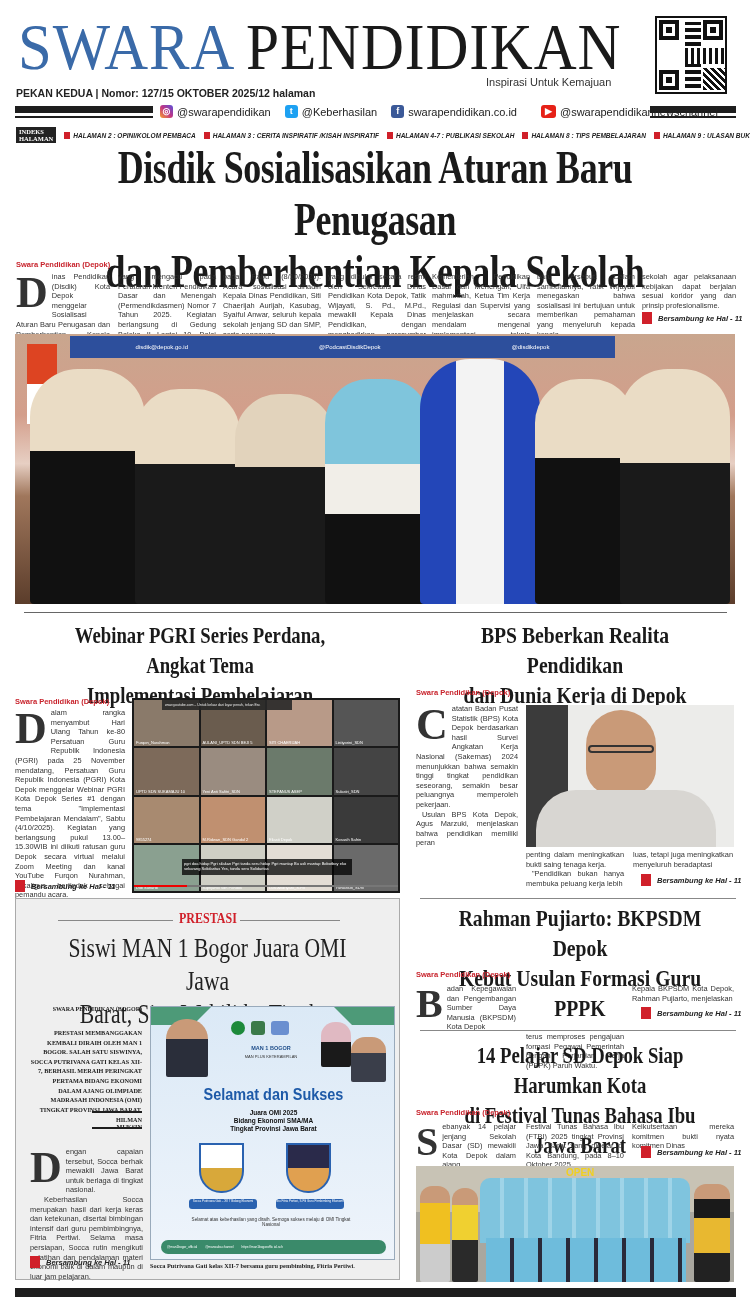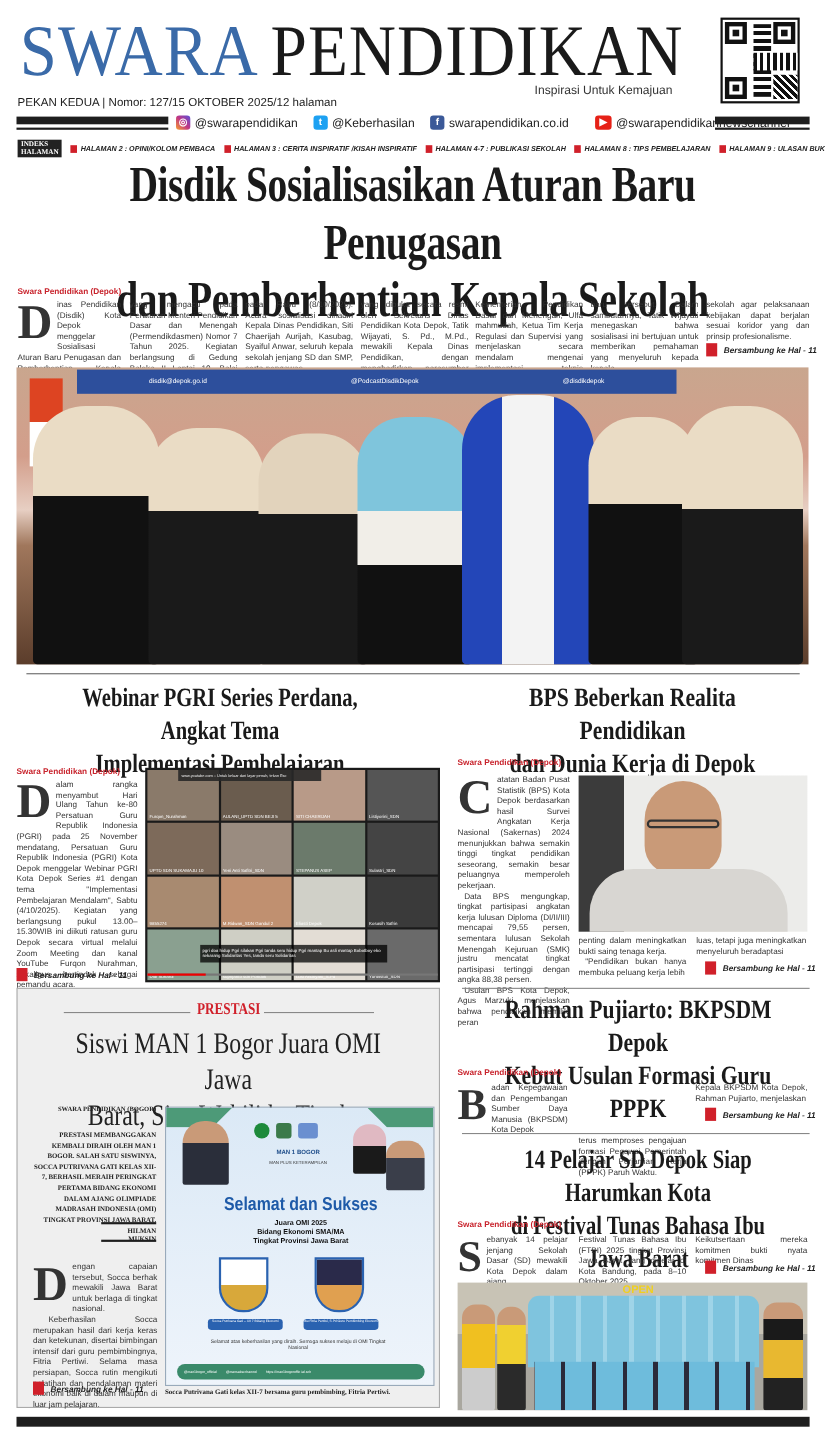--- a/index.html
+++ b/index.html
@@ -11,21 +11,21 @@
 #mast-swara{left:18px;top:12px;font-size:66px;color:#3a6aa8;letter-spacing:1px;line-height:70px;transform:scaleX(0.92);transform-origin:left}
 #mast-pend{left:246px;top:12px;font-size:66px;color:#1a1a1a;line-height:70px;letter-spacing:1px;transform:scaleX(0.9);transform-origin:left}
 #qr{left:655px;top:16px;width:72px;height:78px;background:#fff;border:2px solid #111;
   background-image:
    linear-gradient(90deg,#111 33%,transparent 33% 66%,#111 66%),
    repeating-linear-gradient(45deg,#111 0 3px,#fff 3px 6px);
 }
 .qr-box{position:absolute;width:20px;height:20px;border:4px solid #111;background:#fff}
 .qr-box::after{content:"";position:absolute;left:3px;top:3px;width:6px;height:6px;background:#111}
 #tagline{left:486px;top:76px;font-size:11px;color:#333}
-#issue{left:16px;top:87px;font-size:10.5px;font-weight:normal;color:#222}
+#issue{left:16px;top:87px;font-size:10.5px;font-weight:bold;color:#222}
 .bar{background:#1e1e1e}
 #social{left:160px;top:105px;font-size:11px;display:flex;gap:14px;align-items:center;color:#222}
 .soc{display:flex;align-items:center;gap:4px}
 .soc-ic{width:13px;height:13px;border-radius:3px;display:inline-block;color:#fff;font-size:9px;line-height:13px;text-align:center;font-weight:bold}
 #index{left:16px;top:127px;width:720px;display:flex;align-items:center;gap:8px;font-size:6.5px;font-style:italic;font-weight:bold;color:#222}
 #index .lbl{background:#222;color:#fff;font-style:normal;padding:1px 3px;font-size:6.5px}
 .idx{display:flex;align-items:center;gap:3px;white-space:nowrap}
 .redsq{display:inline-block;width:6px;height:7px;background:#d0202a}
 
 .hl{font-weight:bold;color:#1a1a1a;text-align:center;transform-origin:center}
@@ -214,21 +214,20 @@
     </div>
 </div>
 
 <div class="abs serif hl sec-hl" style="left:400px;top:620px;width:350px;transform:scaleX(0.82)">
   <div>BPS Beberkan Realita Pendidikan</div>
   <div>dan Dunia Kerja di Depok</div>
 </div>
 <div class="abs source" style="left:416px;top:688px">Swara Pendidikan (Depok)</div>
 <div class="col body" style="left:416px;top:704px;width:102px">
   <span class="dropcap serif">C</span><span>atatan Badan Pusat Statistik (BPS) Kota Depok berdasarkan hasil Survei Angkatan Kerja Nasional (Sakernas) 2024 menunjukkan bahwa semakin tinggi tingkat pendidikan seseorang, semakin besar peluangnya memperoleh pekerjaan.</span>
-  <div style="text-indent:6px">Data BPS mengungkap, tingkat partisipasi angkatan kerja lulusan Diploma (DI/II/III) mencapai 79,55 persen, sementara lulusan Sekolah Menengah Kejuruan (SMK) justru mencatat tingkat partisipasi tertinggi dengan angka 88,38 persen.</div>
   <div style="text-indent:6px">Usulan BPS Kota Depok, Agus Marzuki, menjelaskan bahwa pendidikan memiliki peran</div>
 </div>
 <div class="photo" style="left:526px;top:705px;width:208px;height:142px;background:linear-gradient(90deg,#3b3b3b 0 20%,#ececea 20% 100%)">
   <div style="position:absolute;left:60px;top:5px;width:70px;height:85px;background:#c99a78;border-radius:40px 40px 30px 30px"></div>
   <div style="position:absolute;left:62px;top:40px;width:66px;height:8px;border:2px solid #333;border-radius:4px"></div>
   <div style="position:absolute;left:10px;top:85px;width:180px;height:60px;background:#d8d6d2;border-radius:40px 40px 0 0"></div>
 </div>
 <div class="col body" style="left:526px;top:850px;width:98px">
   <div>penting dalam meningkatkan bukti saing tenaga kerja.</div>
   <div style="text-indent:6px">"Pendidikan bukan hanya membuka peluang kerja lebih</div>

